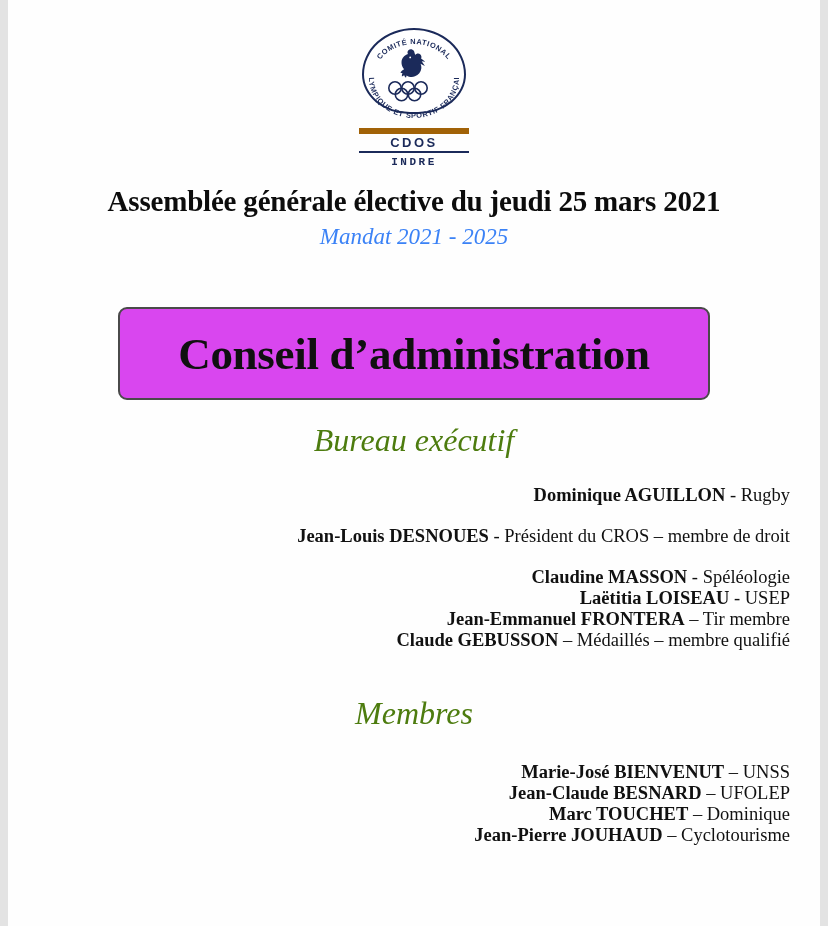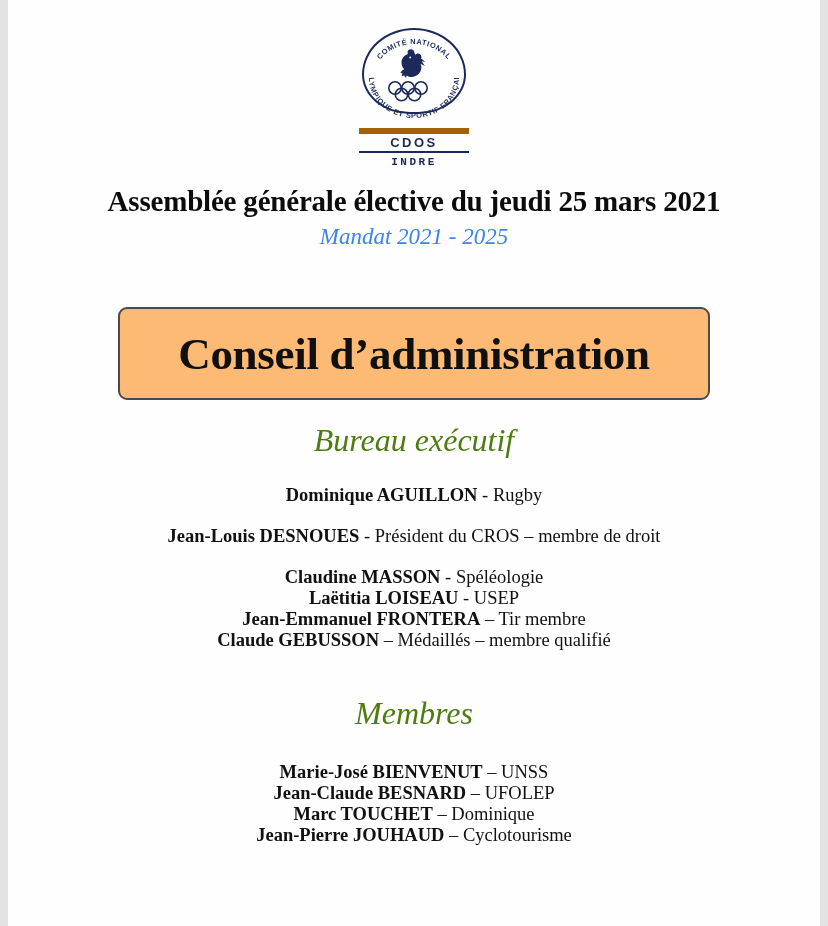--- a/index.html
+++ b/index.html
@@ -133,21 +133,21 @@
 
   .boxed-title {
     margin: 57px auto 0;
     width: 592px;
     height: 93px;
     border: 2px solid #4a4a4a;
     border-radius: 9px;
     display: flex;
     align-items: center;
     justify-content: center;
-    background: #fdba74;
+    background: #d946ef;
   }
   .boxed-title span {
     font-size: 45px;
     font-weight: bold;
     color: #101010;
     letter-spacing: -0.3px;
   }
 
   .section-heading {
     text-align: center;
@@ -156,21 +156,21 @@
     color: #4d7c0f;
     margin-top: 22px;
   }
   .section-heading.members {
     margin-top: 44px;
   }
 
   
   .people-block {
     margin-top: 26px;
-    text-align: center;
+    text-align: right;
   }
   .person {
     font-size: 18.5px;
     color: #111111;
     line-height: 21px;
     margin: 0;
   }
   .person + .person { margin-top: 0; }
   .person .name { font-weight: bold; }
   .person .role { font-weight: normal; }

